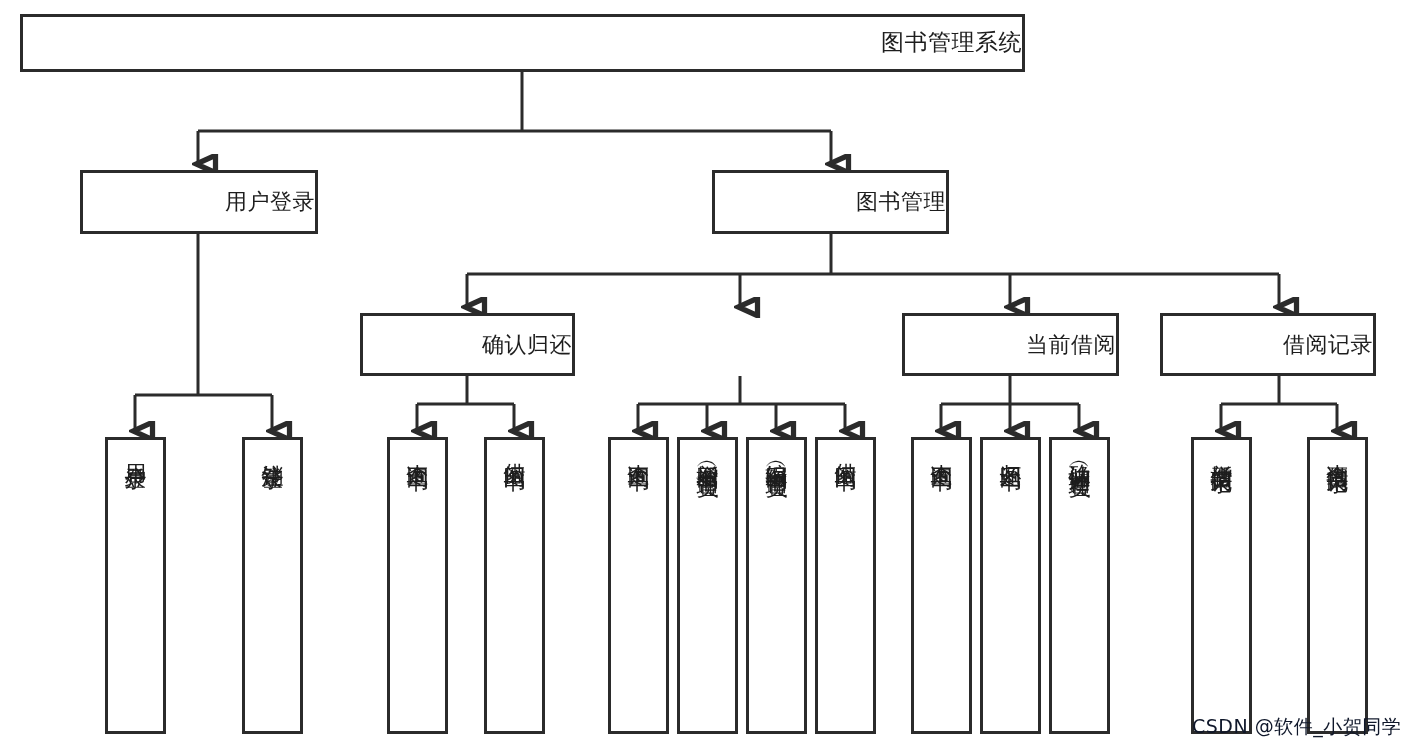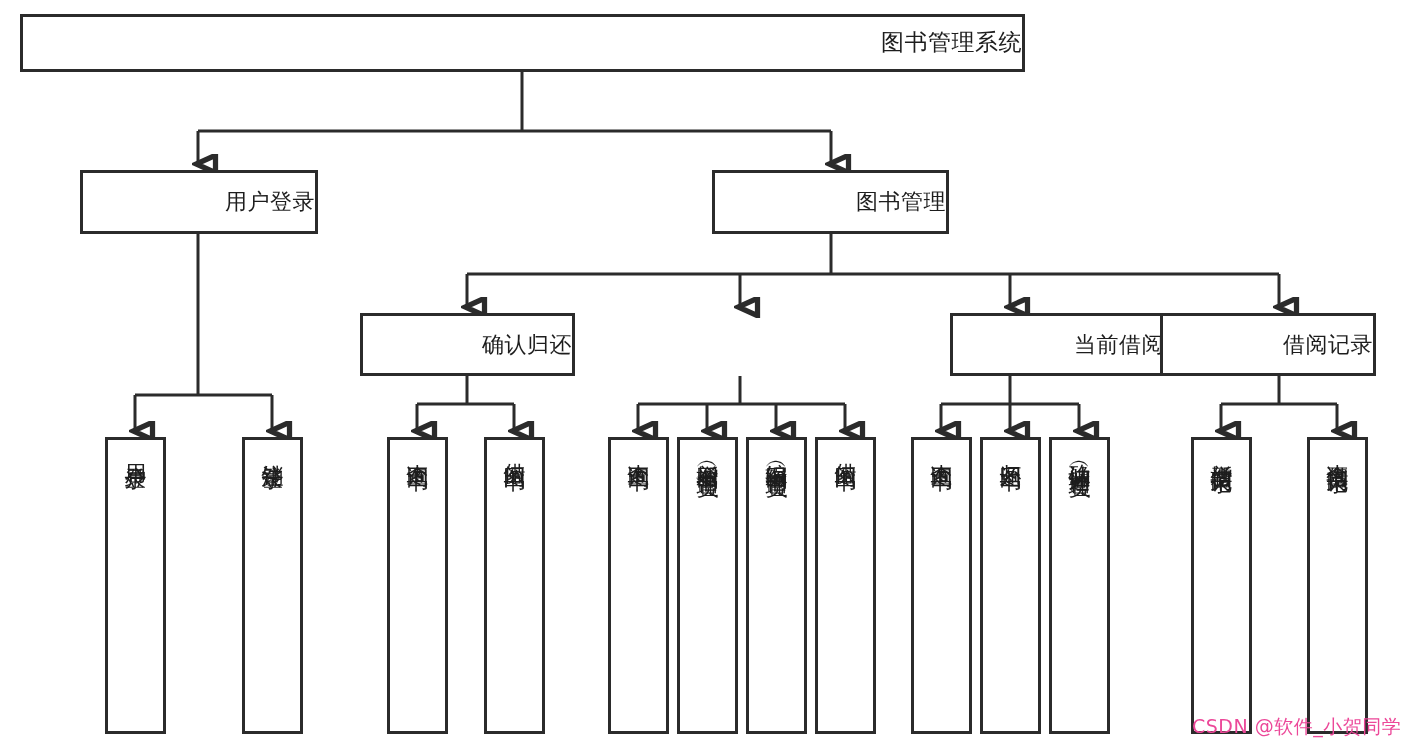--- a/index.html
+++ b/index.html
@@ -70,21 +70,21 @@
     line-height: 1.0;
     letter-spacing: 2px;
     white-space: nowrap;
   }
   
   #watermark {
     position: absolute;
     left: 1192px;
     top: 714px;
     font-size: 19px;
-    color: #ec4899;
+    color: #0f172a;
     letter-spacing: 0.5px;
     white-space: nowrap;
     z-index: 3;
     font-family: "DejaVu Sans", "Liberation Sans", sans-serif;
   }
 </style>
 </head>
 <body>
 
 <div id="canvas">
@@ -149,21 +149,21 @@
 
   <div class="node branch" style="left:712px; top:170px; width:237px; height:64px;padding-left:8px;">
     <span class="label">图书管理</span>
   </div>
 
   <div class="node branch" style="left:360px; top:313px; width:215px; height:63px;">
     <span class="label">确认归还</span>
   </div>
 
 
-  <div class="node branch" style="left:902px; top:313px; width:217px; height:63px;margin-left:48px;">
+  <div class="node branch" style="left:902px; top:313px; width:217px; height:63px;">
     <span class="label">当前借阅</span>
   </div>
 
   <div class="node branch" style="left:1160px; top:313px; width:216px; height:63px;padding-left:41px;">
     <span class="label">借阅记录</span>
   </div>
 
   <div class="node leaf" style="left:105px; top:437px; width:61px; height:297px;">
     <span class="label">用户登录</span>
   </div>

